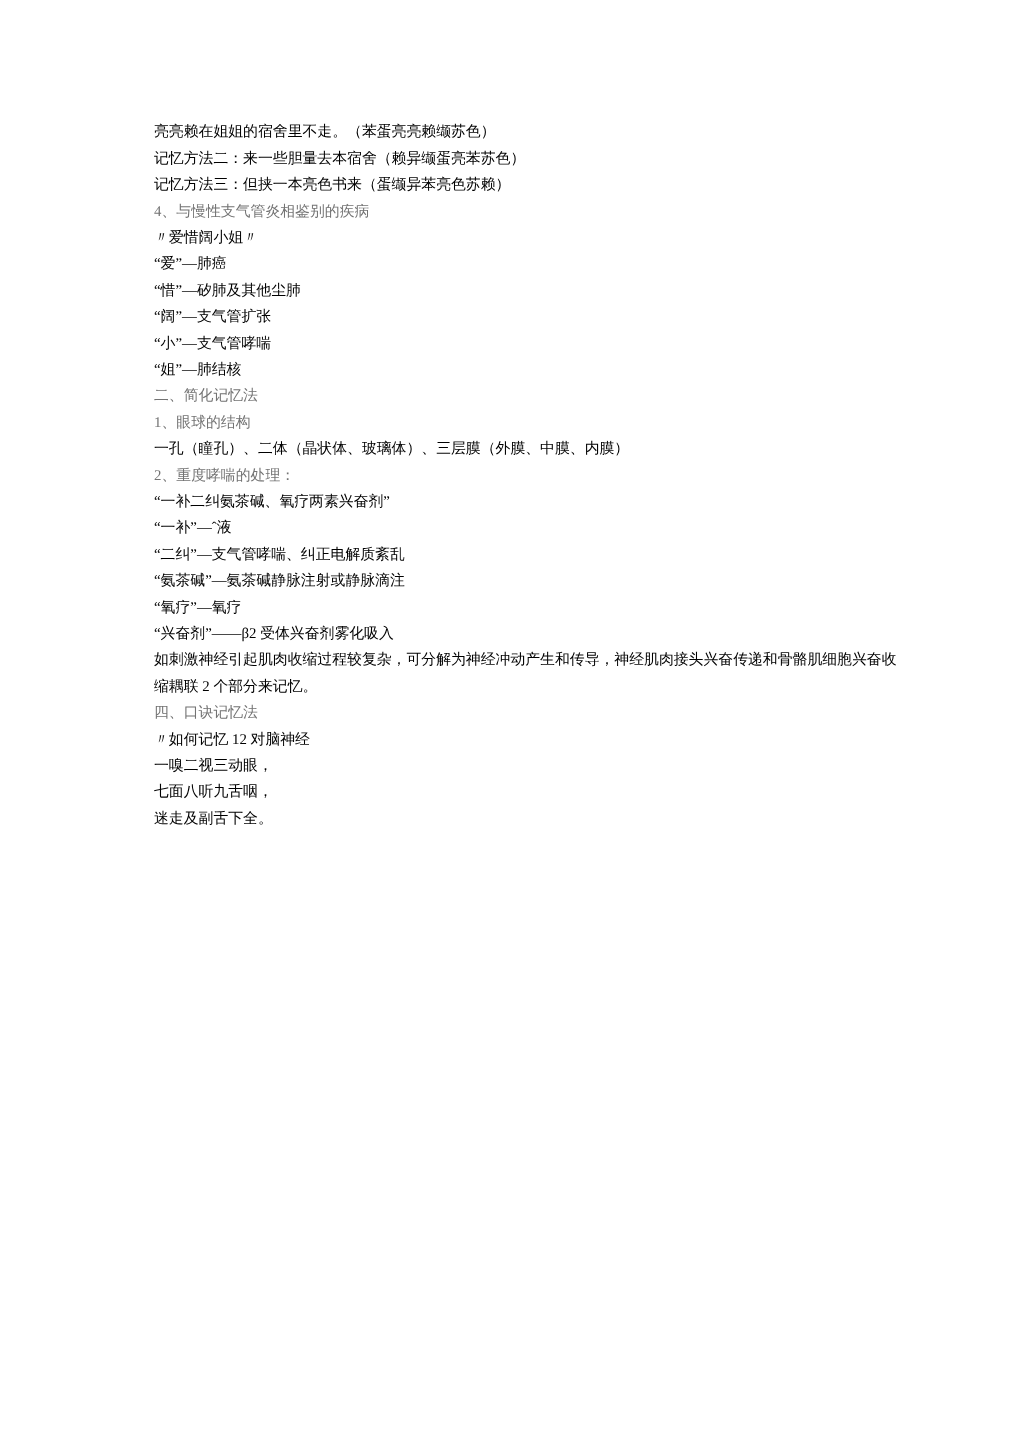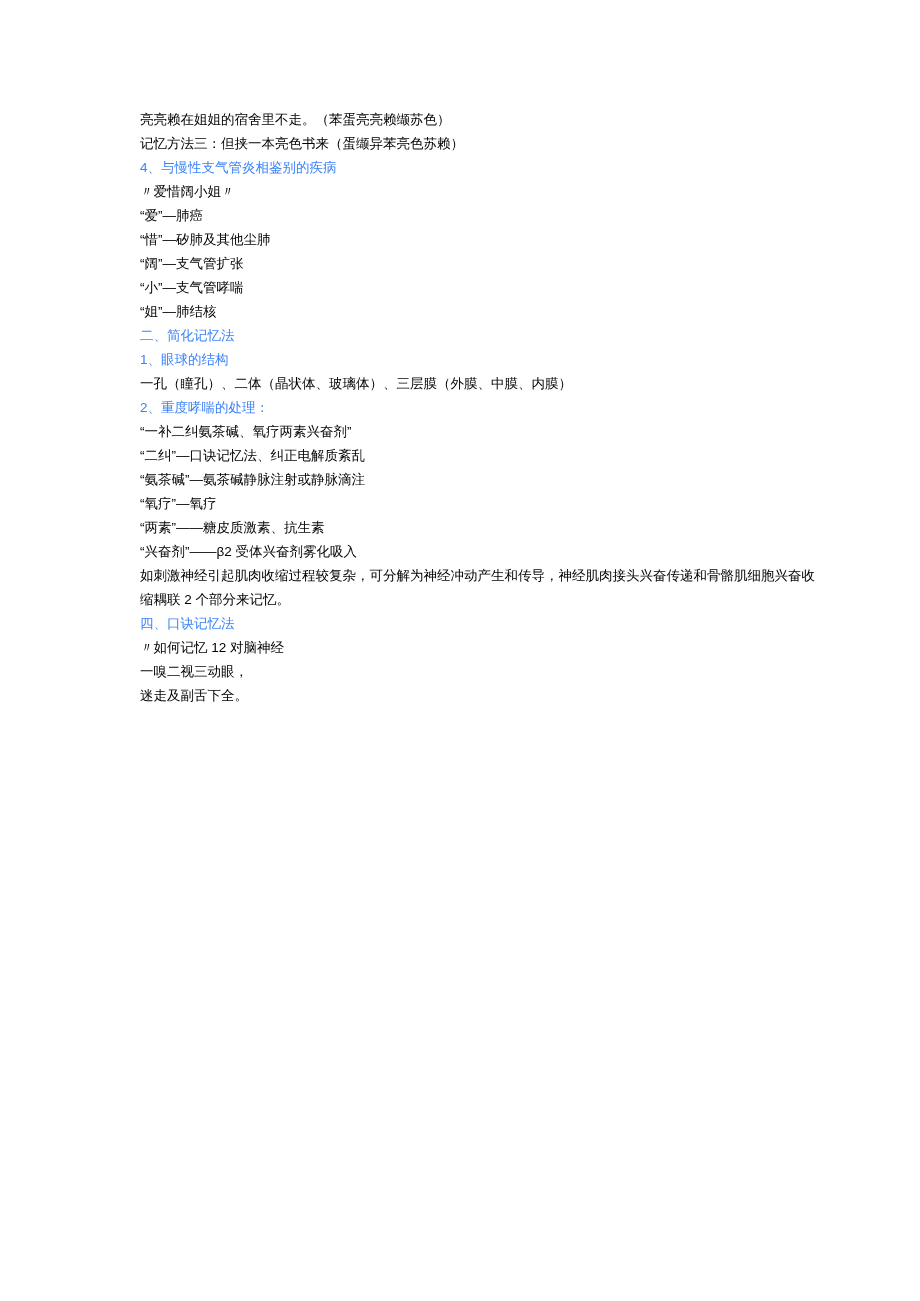--- a/index.html
+++ b/index.html
@@ -6,56 +6,58 @@
     margin: 0;
     padding: 0;
     background: #ffffff;
   }
   .page {
     width: 920px;
     min-height: 1301px;
     background: #ffffff;
     box-sizing: border-box;
     padding: 108px 92px 0 140px;
-    font-family: Liberation Sans, sans-serif;
+    font-family: Liberation Serif, serif;
     font-size: 13.5px;
     line-height: 24px;
     color: #000000;
   }
   .line {
     white-space: normal;
     word-break: break-all;
   }
   .red {
-    color: #3b82f6;
+    color: #737373;
   }
 </style>
 </head>
 <body>
 
 <div class="page">
   <div id="content">
       <div class="line">亮亮赖在姐姐的宿舍里不走。（苯蛋亮亮赖缬苏色）</div>
+      <div class="line">记忆方法二：来一些胆量去本宿舍（赖异缬蛋亮苯苏色）</div>
       <div class="line">记忆方法三：但挟一本亮色书来（蛋缬异苯亮色苏赖）</div>
       <div class="line red">4、与慢性支气管炎相鉴别的疾病</div>
       <div class="line">〃爱惜阔小姐〃</div>
       <div class="line">“爱”—肺癌</div>
       <div class="line">“惜”—矽肺及其他尘肺</div>
       <div class="line">“阔”—支气管扩张</div>
       <div class="line">“小”—支气管哮喘</div>
       <div class="line">“姐”—肺结核</div>
       <div class="line red">二、简化记忆法</div>
       <div class="line red">1、眼球的结构</div>
       <div class="line">一孔（瞳孔）、二体（晶状体、玻璃体）、三层膜（外膜、中膜、内膜）</div>
       <div class="line red">2、重度哮喘的处理：</div>
       <div class="line">“一补二纠氨茶碱、氧疗两素兴奋剂”</div>
-      <div class="line">“二纠”—口诀记忆法、纠正电解质紊乱</div>
+      <div class="line">“一补”—ˆ液</div>
+      <div class="line">“二纠”—支气管哮喘、纠正电解质紊乱</div>
       <div class="line">“氨茶碱”—氨茶碱静脉注射或静脉滴注</div>
       <div class="line">“氧疗”—氧疗</div>
-      <div class="line">“两素”——糖皮质激素、抗生素</div>
       <div class="line">“兴奋剂”——β2 受体兴奋剂雾化吸入</div>
       <div class="line">如刺激神经引起肌肉收缩过程较复杂，可分解为神经冲动产生和传导，神经肌肉接头兴奋传递和骨骼肌细胞兴奋收缩耦联 2 个部分来记忆。</div>
       <div class="line red">四、口诀记忆法</div>
       <div class="line">〃如何记忆 12 对脑神经</div>
       <div class="line">一嗅二视三动眼，</div>
+      <div class="line">七面八听九舌咽，</div>
       <div class="line">迷走及副舌下全。</div>
     </div>
 </div>
 
 </body></html>

